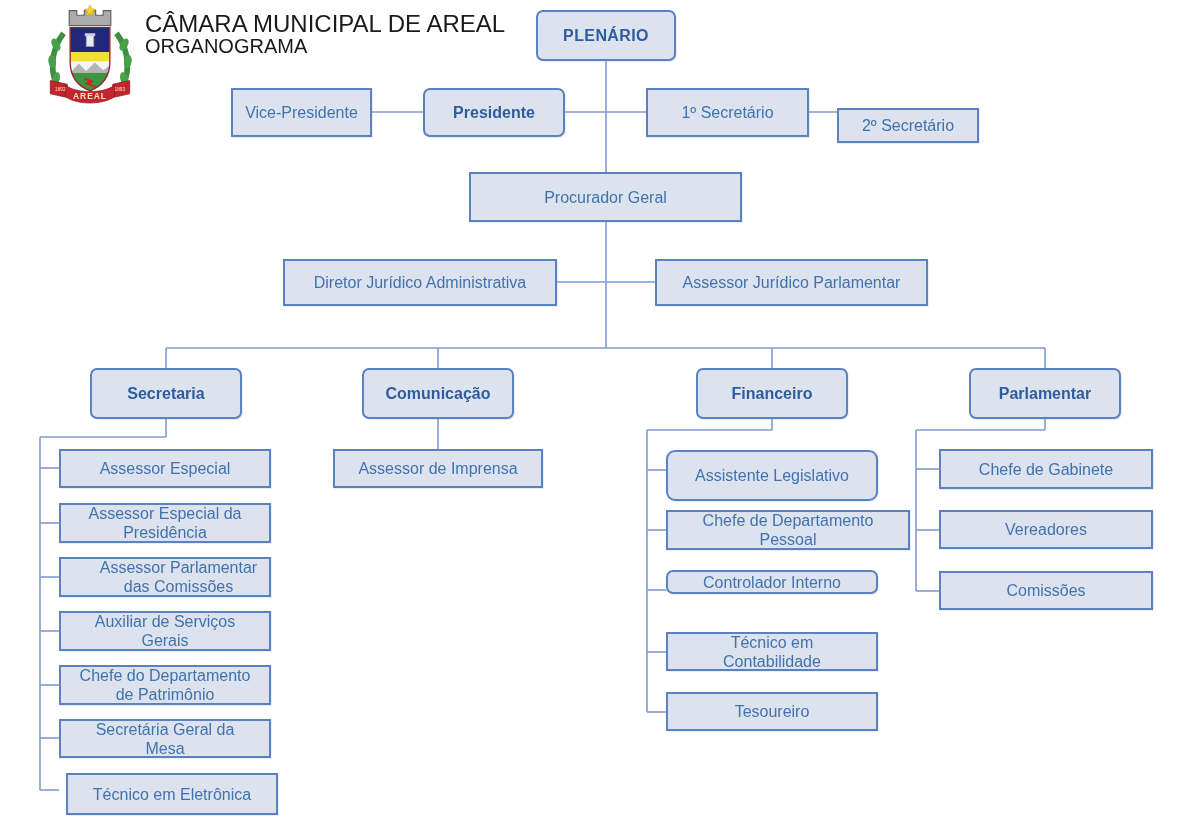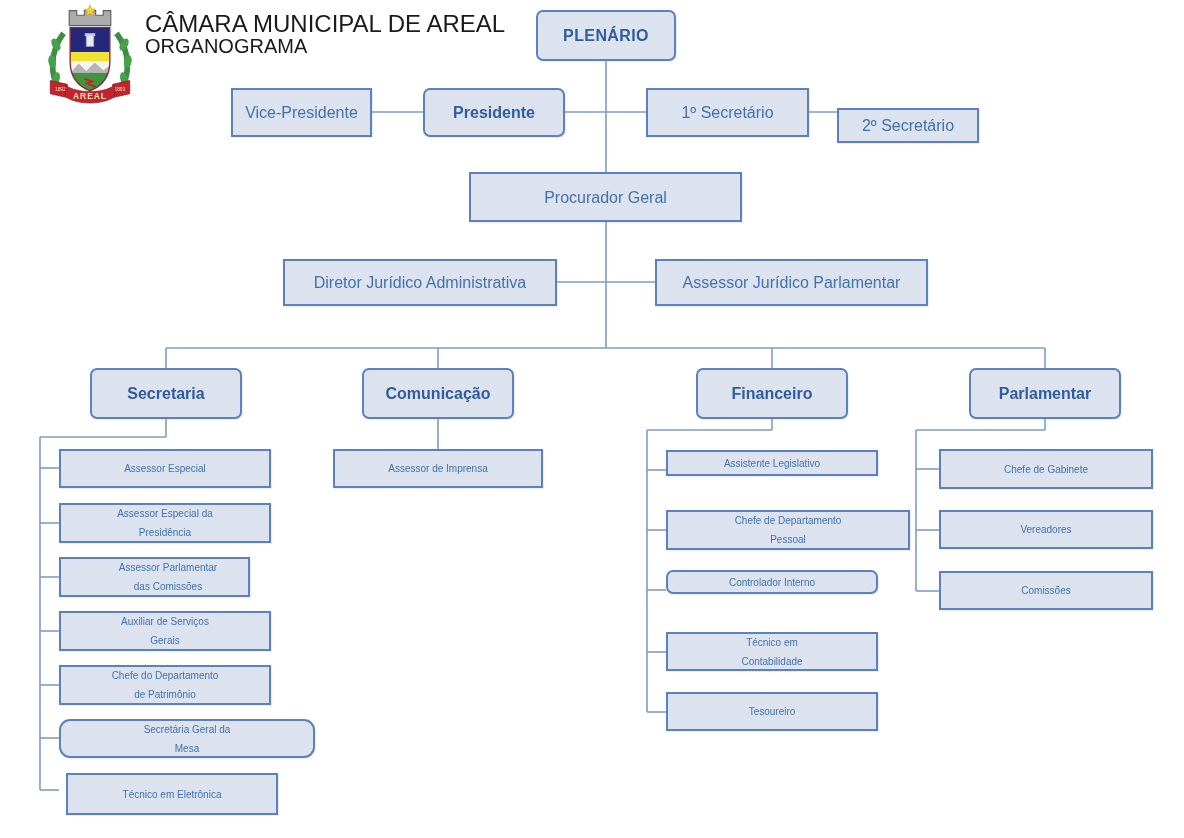--- a/index.html
+++ b/index.html
@@ -22,21 +22,21 @@
   .connectors{position:absolute;left:0;top:0;width:1184px;height:838px;}
   .connectors line{stroke:var(--connector);stroke-width:1.6;}
   .node{
     position:absolute;
     box-sizing:border-box;
     background:var(--box-fill);
     border:2px solid var(--box-border);
     color:var(--text-regular);
     display:flex;align-items:center;justify-content:center;
     text-align:center;
-    font-size:10px;line-height:19px;
+    font-size:16px;line-height:19px;
     white-space:pre-line;
     box-shadow:1px 1px 0 rgba(120,140,180,0.15);
   }
   .node.lvl1{font-size:16px;}
   .node.bold{font-weight:bold;color:var(--text-bold);border-radius:7px;}
   .node.caps{letter-spacing:0.4px;}
   .header{position:absolute;left:145px;top:12px;color:var(--title-text);}
   .header .t1{font-size:24px;line-height:23px;font-weight:500;}
   .header .t2{font-size:20px;line-height:23px;font-weight:500;}
   .logo{position:absolute;left:42px;top:3px;width:96px;height:104px;}
@@ -152,33 +152,33 @@
   <div class="node lvl1" style="left:655px;top:259px;width:273px;height:47px;">Assessor Jurídico Parlamentar</div>
 
   <div class="node lvl1 bold" style="left:90px;top:368px;width:152px;height:51px;">Secretaria</div>
   <div class="node lvl1 bold" style="left:362px;top:368px;width:152px;height:51px;">Comunicação</div>
   <div class="node lvl1 bold" style="left:696px;top:368px;width:152px;height:51px;">Financeiro</div>
   <div class="node lvl1 bold" style="left:969px;top:368px;width:152px;height:51px;">Parlamentar</div>
 
   <div class="node" style="left:59px;top:449px;width:212px;height:39px;">Assessor Especial</div>
   <div class="node" style="left:59px;top:503px;width:212px;height:40px;">Assessor Especial da
 Presidência</div>
-  <div class="node" style="left:59px;top:557px;width:191px;height:40px;padding-left:27px;">Assessor Parlamentar
+  <div class="node" style="left:59px;top:557px;width:212px;height:40px;padding-left:27px;">Assessor Parlamentar
 das Comissões</div>
   <div class="node" style="left:59px;top:611px;width:212px;height:40px;">Auxiliar de Serviços
 Gerais</div>
   <div class="node" style="left:59px;top:665px;width:212px;height:40px;">Chefe do Departamento
 de Patrimônio</div>
-  <div class="node" style="left:59px;top:719px;width:256px;height:39px;border-radius:11px;">Secretária Geral da
+  <div class="node" style="left:59px;top:719px;width:212px;height:39px;">Secretária Geral da
 Mesa</div>
   <div class="node" style="left:66px;top:773px;width:212px;height:42px;">Técnico em Eletrônica</div>
 
   <div class="node" style="left:333px;top:449px;width:210px;height:39px;">Assessor de Imprensa</div>
 
-  <div class="node" style="left:666px;top:450px;width:212px;height:26px;">Assistente Legislativo</div>
+  <div class="node" style="left:666px;top:450px;width:212px;height:51px;border-radius:9px;">Assistente Legislativo</div>
   <div class="node" style="left:666px;top:510px;width:244px;height:40px;">Chefe de Departamento
 Pessoal</div>
   <div class="node" style="left:666px;top:570px;width:212px;height:24px;border-radius:7px;">Controlador Interno</div>
   <div class="node" style="left:666px;top:632px;width:212px;height:39px;">Técnico em
 Contabilidade</div>
   <div class="node" style="left:666px;top:692px;width:212px;height:39px;">Tesoureiro</div>
 
   <div class="node" style="left:939px;top:449px;width:214px;height:40px;">Chefe de Gabinete</div>
   <div class="node" style="left:939px;top:510px;width:214px;height:39px;">Vereadores</div>
   <div class="node" style="left:939px;top:571px;width:214px;height:39px;">Comissões</div>

